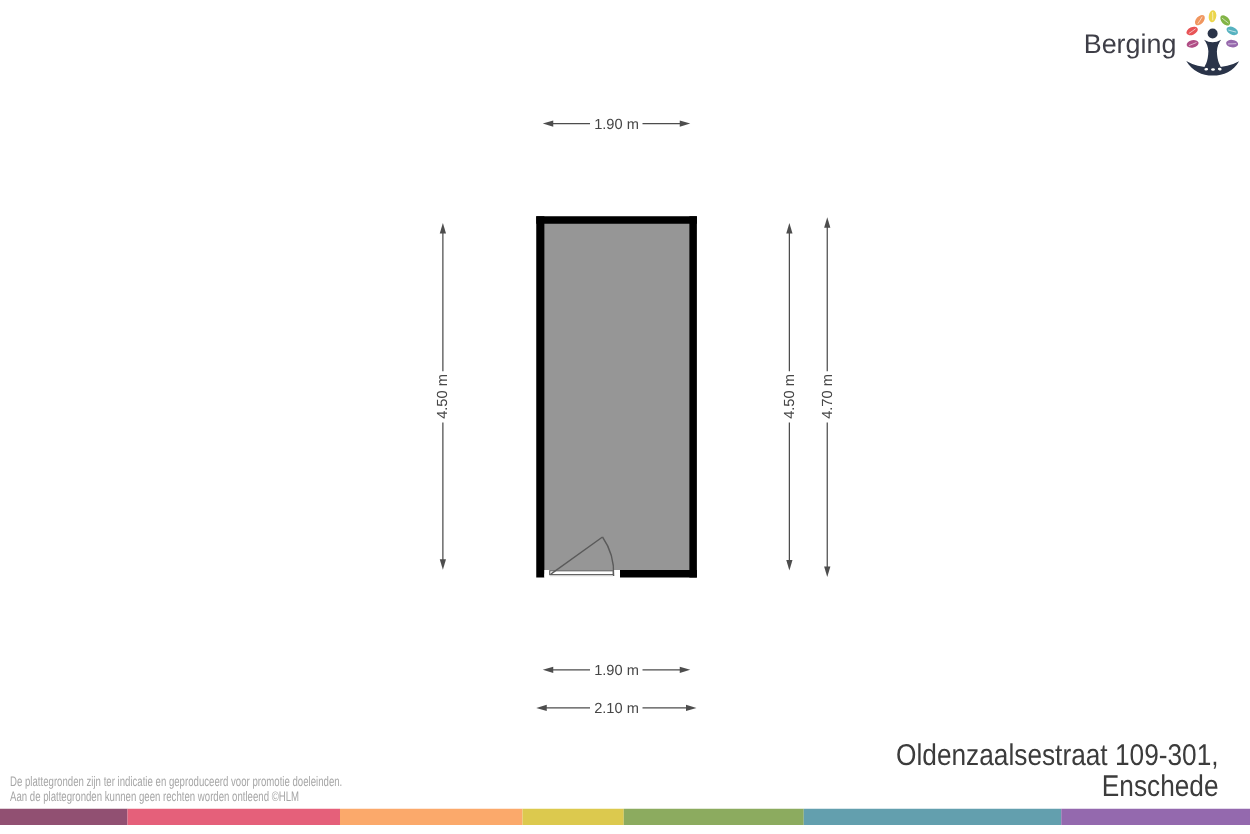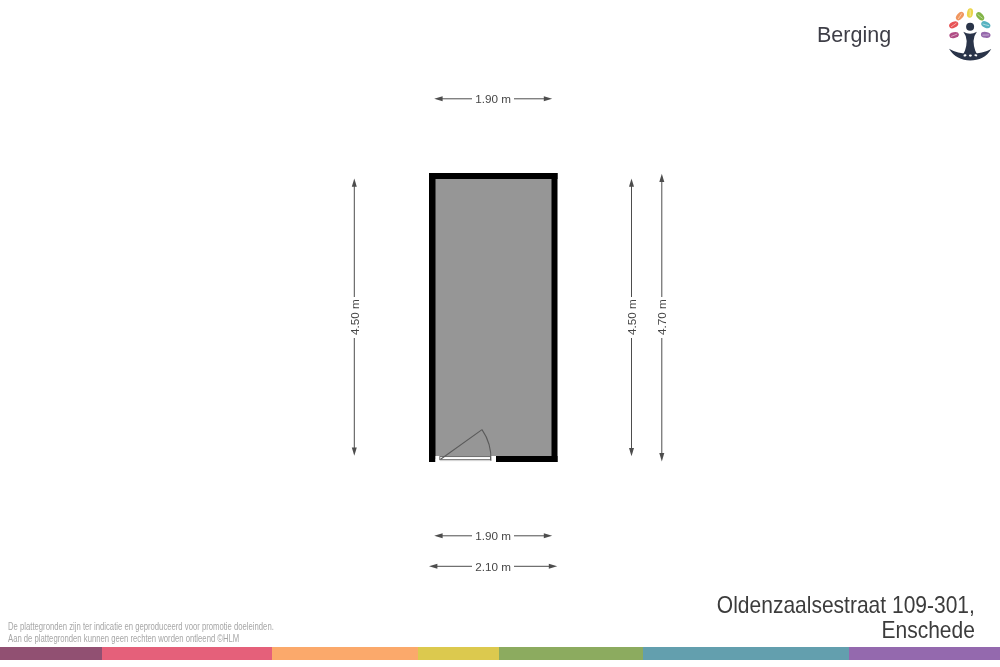--- a/index.html
+++ b/index.html
@@ -3,21 +3,21 @@
 <meta charset="utf-8">
 <style>
   html,body{margin:0;padding:0;}
   body{width:1000px;height:667px;position:relative;background:#ffffff;overflow:hidden;
        font-family:"Liberation Sans", sans-serif;}
   .abs{position:absolute;}
 </style>
 </head>
 <body>
 
-<div class="abs" style="left:817px;top:23.0px;font-size:21.5px;color:#3e3e47;letter-spacing:0px;">Berging</div>
+<div class="abs" style="left:867px;top:23.0px;font-size:21.5px;color:#3e3e47;letter-spacing:0px;">Berging</div>
 
 <svg class="abs" style="left:944px;top:3px;" width="52" height="62" viewBox="0 0 52 62">
 
   <path fill="#2a3449" d="M 5,45.7
            Q 13,50.6 26,50.8
            Q 39,50.6 47.3,45.9
            C 42.6,53.9 35,57.4 26.2,57.4
            C 17.5,57.4 9.8,53.7 5,45.7 Z"></path>
 
   <path fill="#2a3449" d="M 19.3,28.8

